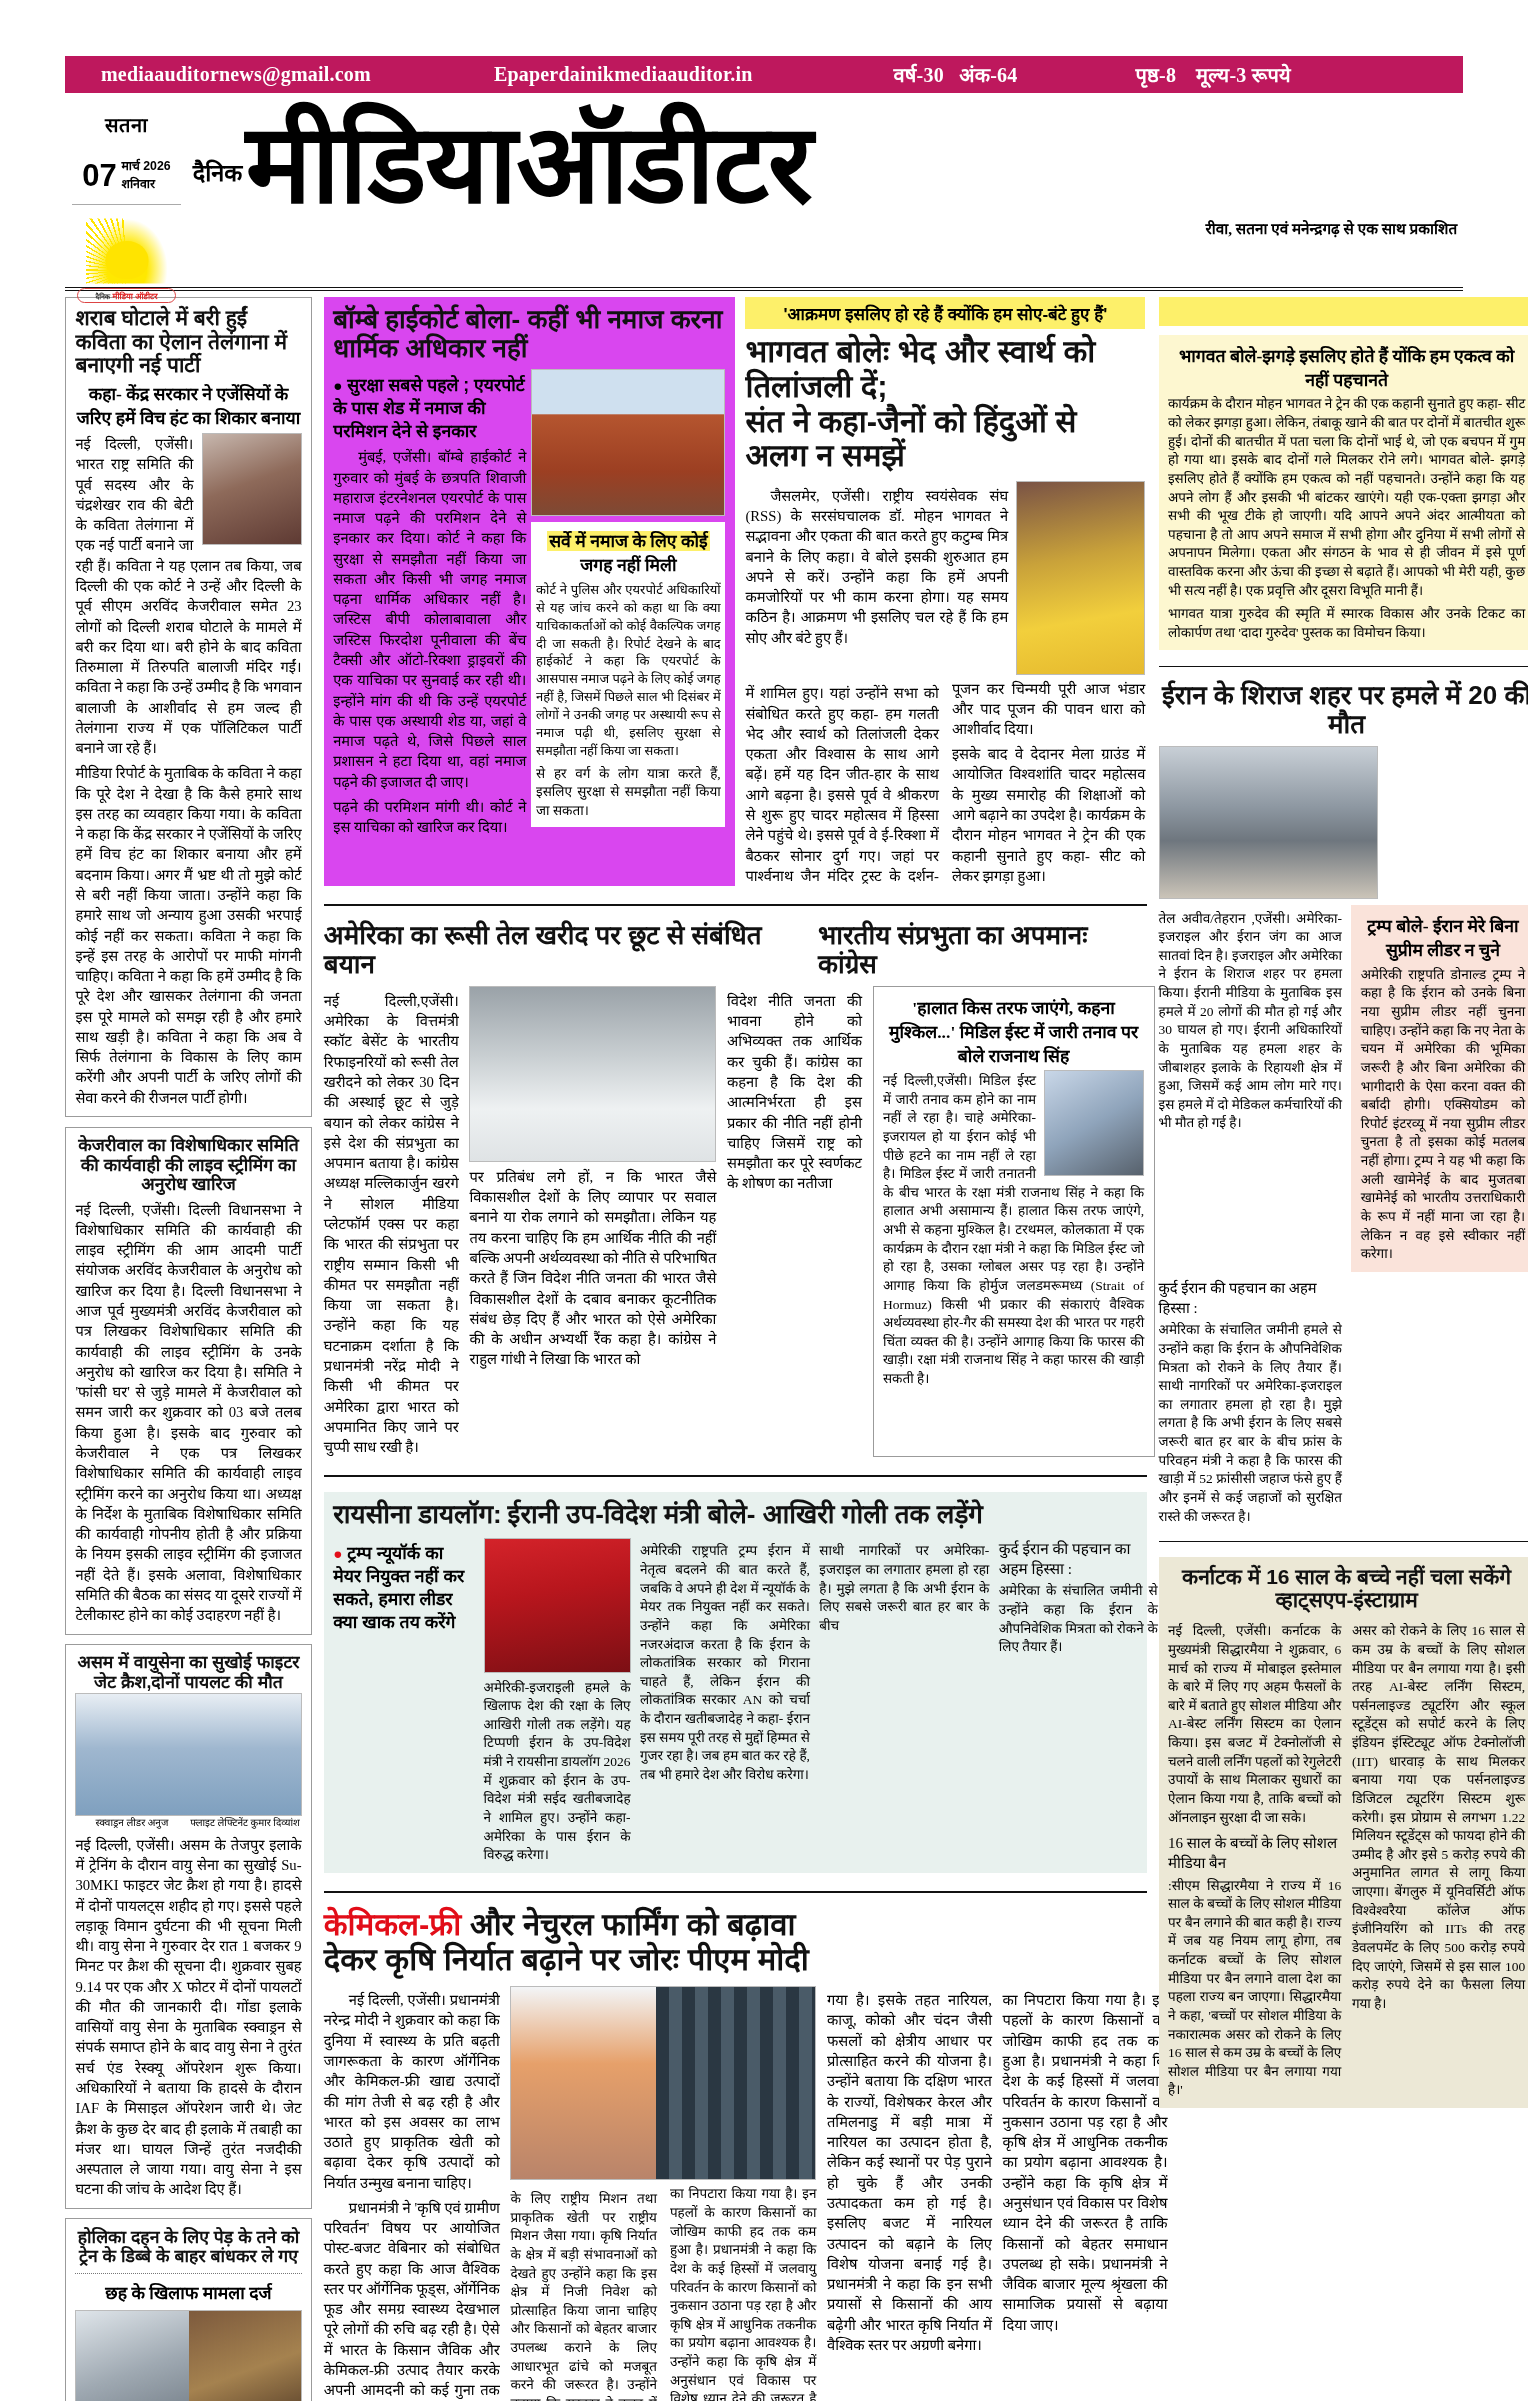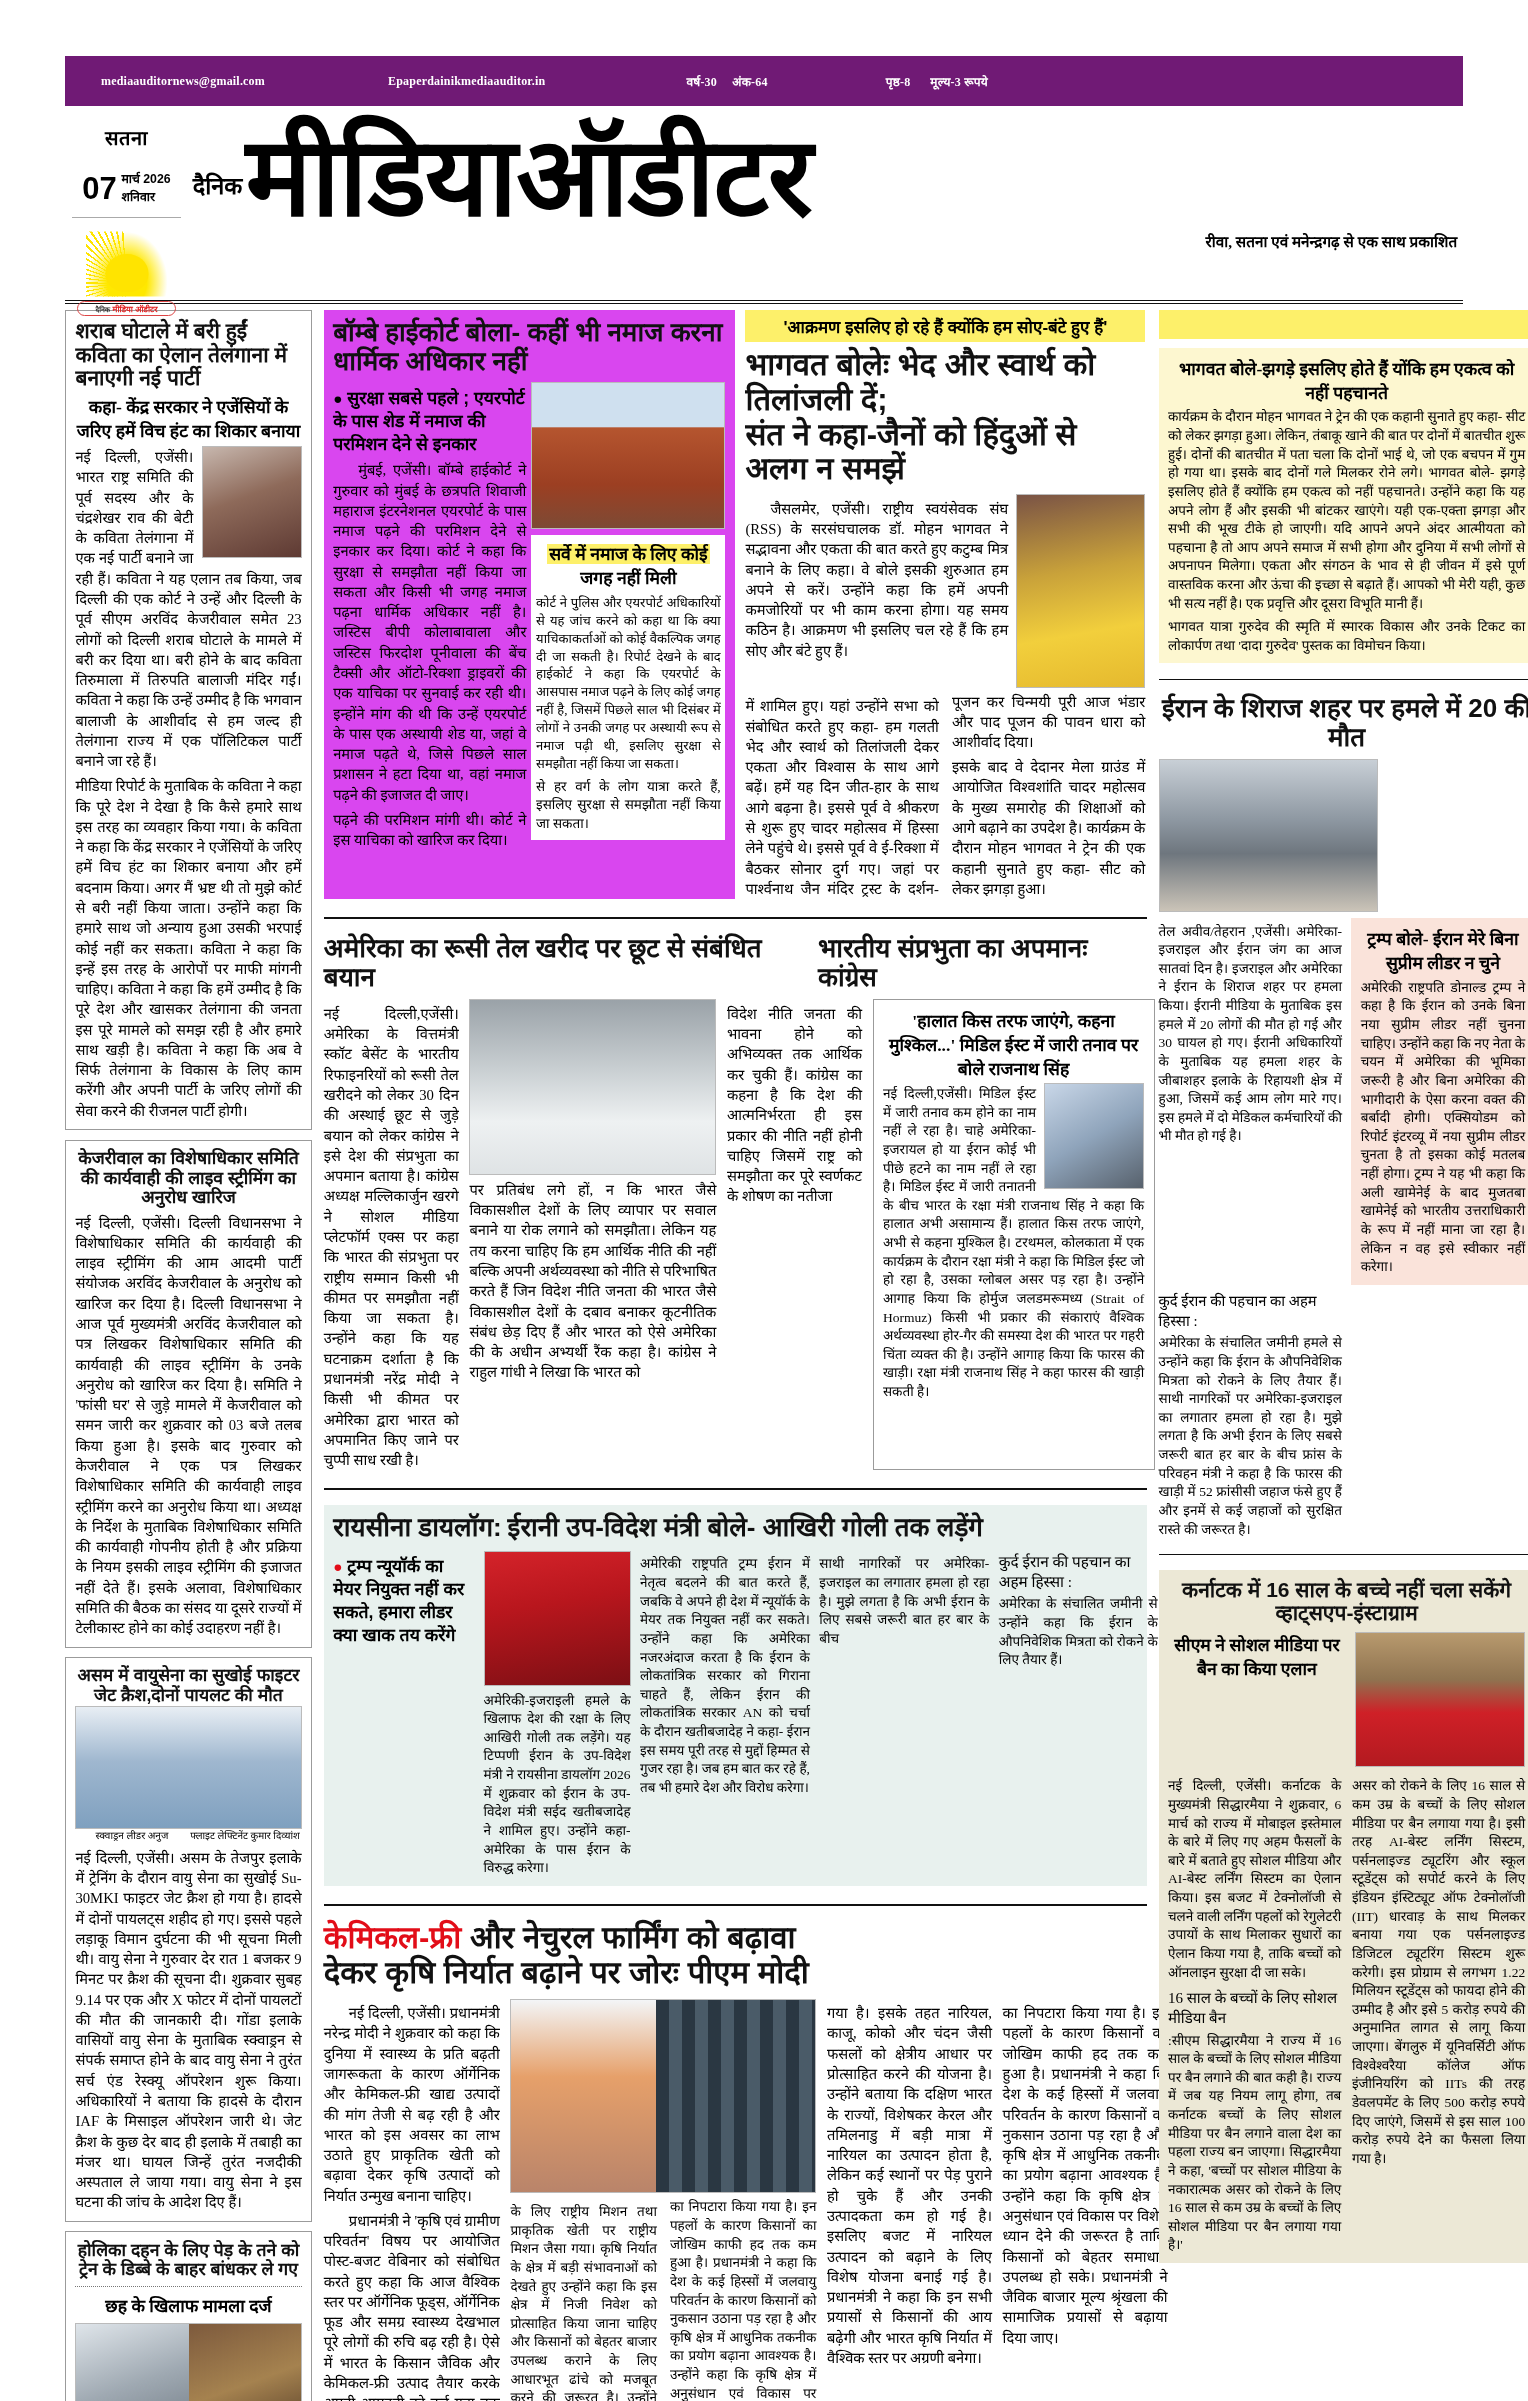--- a/index.html
+++ b/index.html
@@ -12,27 +12,27 @@
     width: 1528px;
     min-height: 2401px;
     background: #fff;
     position: relative;
     padding: 0 0 17.6px 0;
   }
 
   
   .topbar {
     margin: 56px 65px 0 65px;
-    height: 50px;
-    background: #701a75;
+    height: 37px;
+    background: #be185d;
     display: flex;
     align-items: center;
     color: #fff;
     font-weight: bold;
-    font-size: 12px;
+    font-size: 20px;
     letter-spacing: 0.2px;
   }
   .topbar .tb-email { margin-left: 36px; }
   .topbar .tb-site  { margin-left: 123px; }
   .topbar .tb-vol   { margin-left: 141px; }
   .topbar .tb-issue { margin-left: 15.3px; }
   .topbar .tb-pages { margin-left: 118px; }
   .topbar .tb-price { margin-left: 20px; }
 
   
@@ -453,24 +453,20 @@
             <p class="body" style="font-size:13.5px">अमेरिका के संचालित जमीनी हमले से उन्होंने कहा कि ईरान के औपनिवेशिक मित्रता को रोकने के लिए तैयार हैं। साथी नागरिकों पर अमेरिका-इजराइल का लगातार हमला हो रहा है। मुझे लगता है कि अभी ईरान के लिए सबसे जरूरी बात हर बार के बीच फ्रांस के परिवहन मंत्री ने कहा है कि फारस की खाड़ी में 52 फ्रांसीसी जहाज फंसे हुए हैं और इनमें से कई जहाजों को सुरक्षित रास्ते की जरूरत है।</p>
           </div>
           <div></div>
         </div>
       </div>
 
       <div class="thinrule"></div>
 
       <div class="tintbox-cream">
         <h2 class="hl hl-md hl-c">कर्नाटक में 16 साल के बच्चे नहीं चला सकेंगे व्हाट्सएप-इंस्टाग्राम</h2>
-        <div style="display:grid; grid-template-columns: 1fr 170px; gap:9.4px; margin-top:7px;">
-          <h3 class="hl hl-sm hl-c">सीएम ने सोशल मीडिया पर बैन का किया एलान</h3>
-          <div class="ph-budget photo" style="height:135px"></div>
-        </div>
         <div style="display:grid; grid-template-columns: 1fr 1fr; gap:10.6px; margin-top:5.9px;">
           <div>
             <p class="body" style="font-size:13.5px">नई दिल्ली, एजेंसी। कर्नाटक के मुख्यमंत्री सिद्धारमैया ने शुक्रवार, 6 मार्च को राज्य में मोबाइल इस्तेमाल के बारे में लिए गए अहम फैसलों के बारे में बताते हुए सोशल मीडिया और AI-बेस्ट लर्निंग सिस्टम का ऐलान किया। इस बजट में टेक्नोलॉजी से चलने वाली लर्निंग पहलों को रेगुलेटरी उपायों के साथ मिलाकर सुधारों का ऐलान किया गया है, ताकि बच्चों को ऑनलाइन सुरक्षा दी जा सके।</p>
             <div class="hl hl-sm" style="font-size:15px;margin-top:4.7px">16 साल के बच्चों के लिए सोशल मीडिया बैन</div>
             <p class="body" style="font-size:13.5px">:सीएम सिद्धारमैया ने राज्य में 16 साल के बच्चों के लिए सोशल मीडिया पर बैन लगाने की बात कही है। राज्य में जब यह नियम लागू होगा, तब कर्नाटक बच्चों के लिए सोशल मीडिया पर बैन लगाने वाला देश का पहला राज्य बन जाएगा। सिद्धारमैया ने कहा, 'बच्चों पर सोशल मीडिया के नकारात्मक असर को रोकने के लिए 16 साल से कम उम्र के बच्चों के लिए सोशल मीडिया पर बैन लगाया गया है।'</p>
           </div>
           <p class="body" style="font-size:13.5px">असर को रोकने के लिए 16 साल से कम उम्र के बच्चों के लिए सोशल मीडिया पर बैन लगाया गया है। इसी तरह AI-बेस्ट लर्निंग सिस्टम, पर्सनलाइज्ड ट्यूटरिंग और स्कूल स्टूडेंट्स को सपोर्ट करने के लिए इंडियन इंस्टिट्यूट ऑफ टेक्नोलॉजी (IIT) धारवाड़ के साथ मिलकर बनाया गया एक पर्सनलाइज्ड डिजिटल ट्यूटरिंग सिस्टम शुरू करेगी। इस प्रोग्राम से लगभग 1.22 मिलियन स्टूडेंट्स को फायदा होने की उम्मीद है और इसे 5 करोड़ रुपये की अनुमानित लागत से लागू किया जाएगा। बेंगलुरु में यूनिवर्सिटी ऑफ विश्वेश्वरैया कॉलेज ऑफ इंजीनियरिंग को IITs की तरह डेवलपमेंट के लिए 500 करोड़ रुपये दिए जाएंगे, जिसमें से इस साल 100 करोड़ रुपये देने का फैसला लिया गया है।</p>
         </div>
       </div>
 

